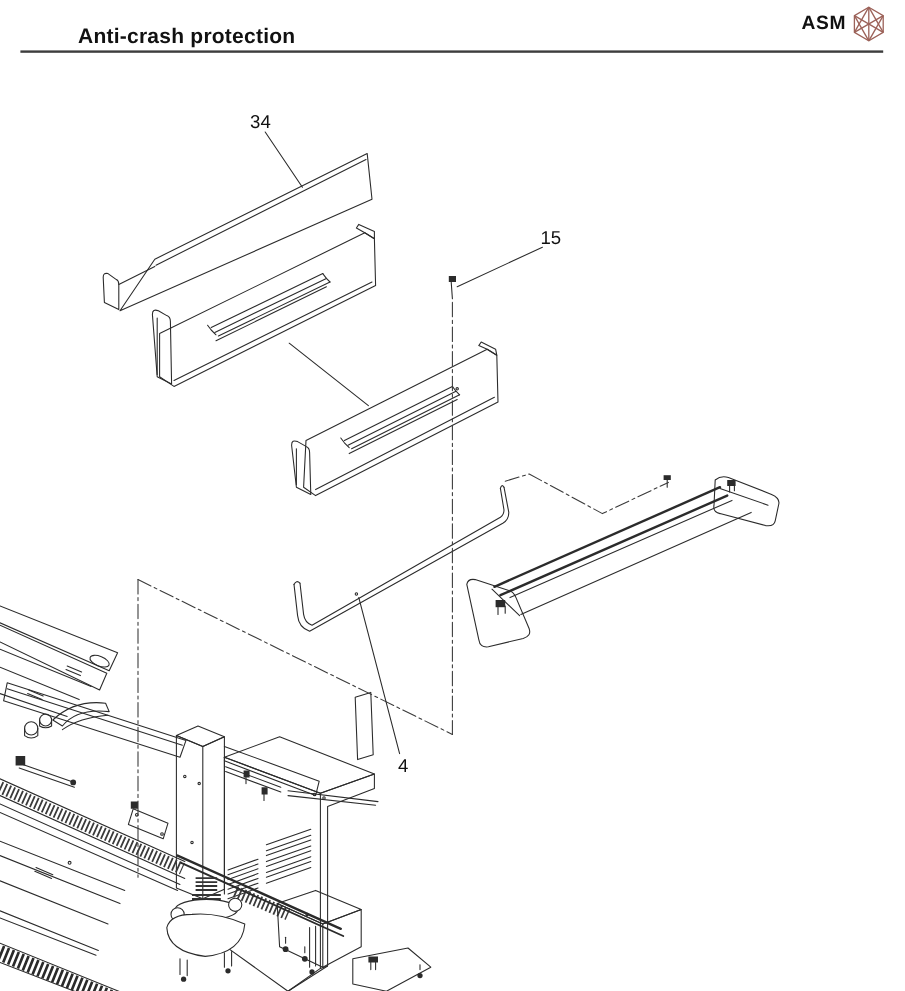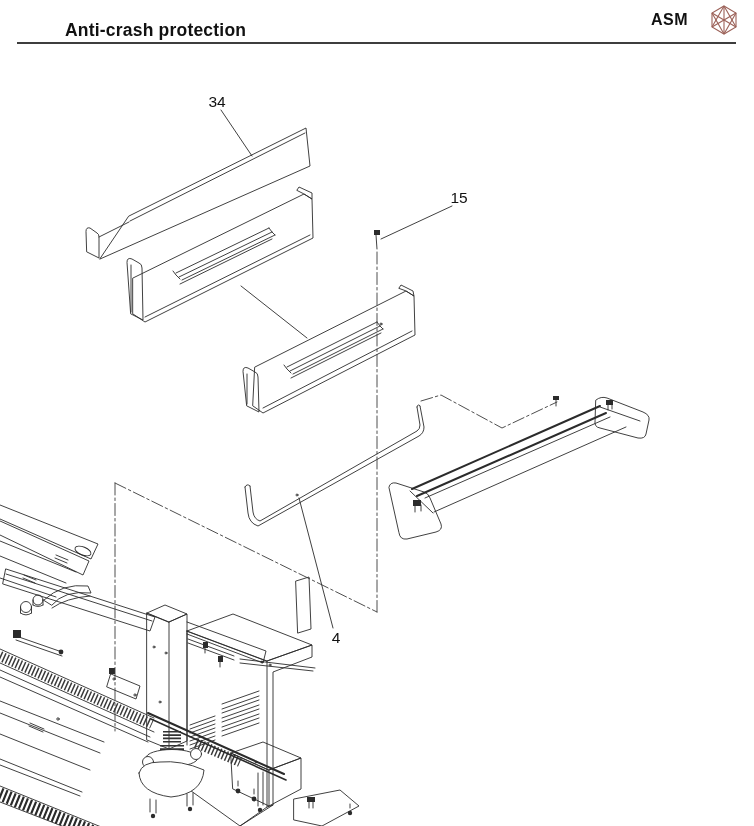--- a/index.html
+++ b/index.html
@@ -10,21 +10,21 @@
     --bg:#ffffff;
   }
   *{margin:0;padding:0;box-sizing:border-box;}
   html,body{width:754px;height:826px;background:var(--bg);overflow:hidden;
     font-family:"Liberation Sans","DejaVu Sans",sans-serif;}
   .page{position:relative;width:754px;height:826px;background:var(--bg);}
   .hdr-title{position:absolute;left:17px;top:20px;font-size:17.5px;font-weight:bold;
     color:var(--text-color);letter-spacing:.2px;margin-left:48px;}
   .hdr-rule{position:absolute;left:17px;top:42px;width:719px;height:2px;
     background:var(--rule-color);}
-  .brand{position:absolute;right:14px;top:4px;display:flex;align-items:center;gap:20px;}
+  .brand{position:absolute;right:14px;top:4px;display:flex;align-items:center;gap:3px;}
   .brand-txt{font-size:16px;font-weight:bold;color:var(--text-color);letter-spacing:.5px;}
   .diagram-svg{position:absolute;left:0;top:0;width:754px;height:826px;}
   .diagram-svg path,.diagram-svg line,.diagram-svg ellipse,.diagram-svg circle,.diagram-svg polyline{
     stroke:var(--line-color);stroke-width:.9;fill:none;stroke-linecap:round;stroke-linejoin:round;}
   .diagram-svg .fillw{fill:#ffffff;}
   .diagram-svg .dark{fill:var(--line-color);stroke:none;}
   .diagram-svg .thick{stroke-width:2;}
   .diagram-svg .hatch{stroke-width:10;stroke-dasharray:1.5 2.1;stroke:#3a3a3a;stroke-linecap:butt;}
   .diagram-svg .rib18{stroke-width:18;stroke-dasharray:1.6 1.7;stroke:#333;stroke-linecap:butt;}
   .diagram-svg .rib24{stroke-width:24;stroke-dasharray:1.6 1.7;stroke:#333;stroke-linecap:butt;}

